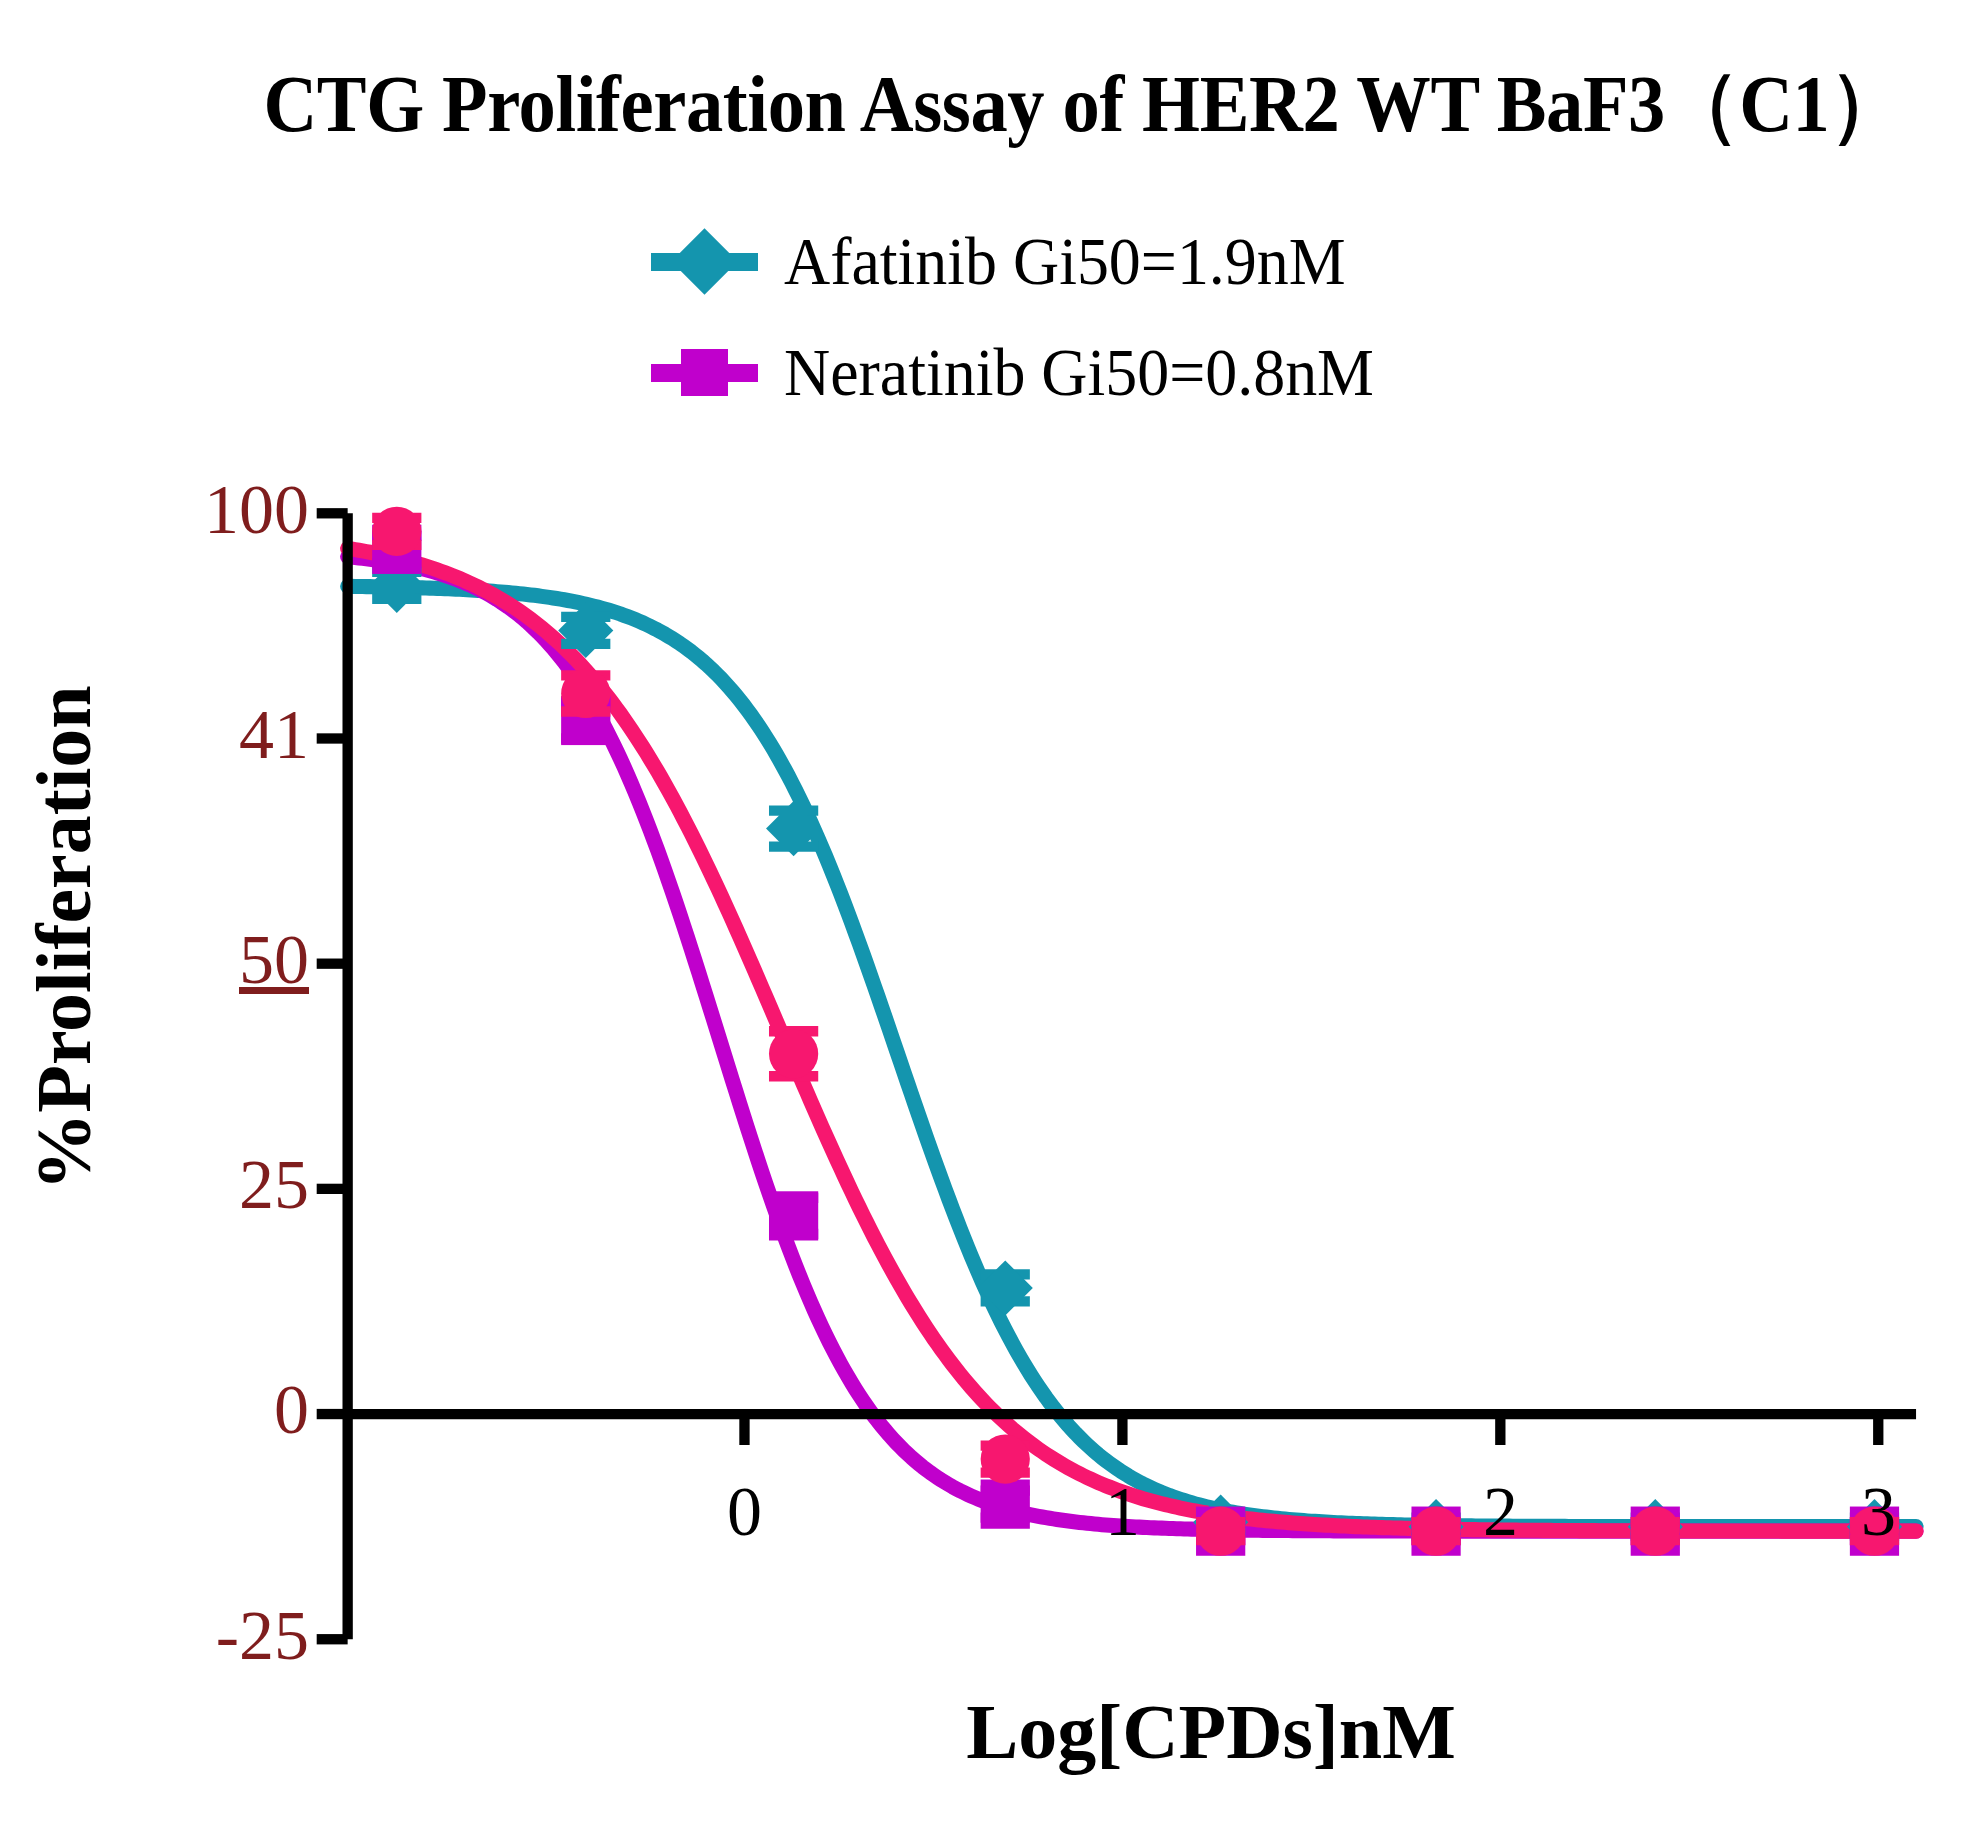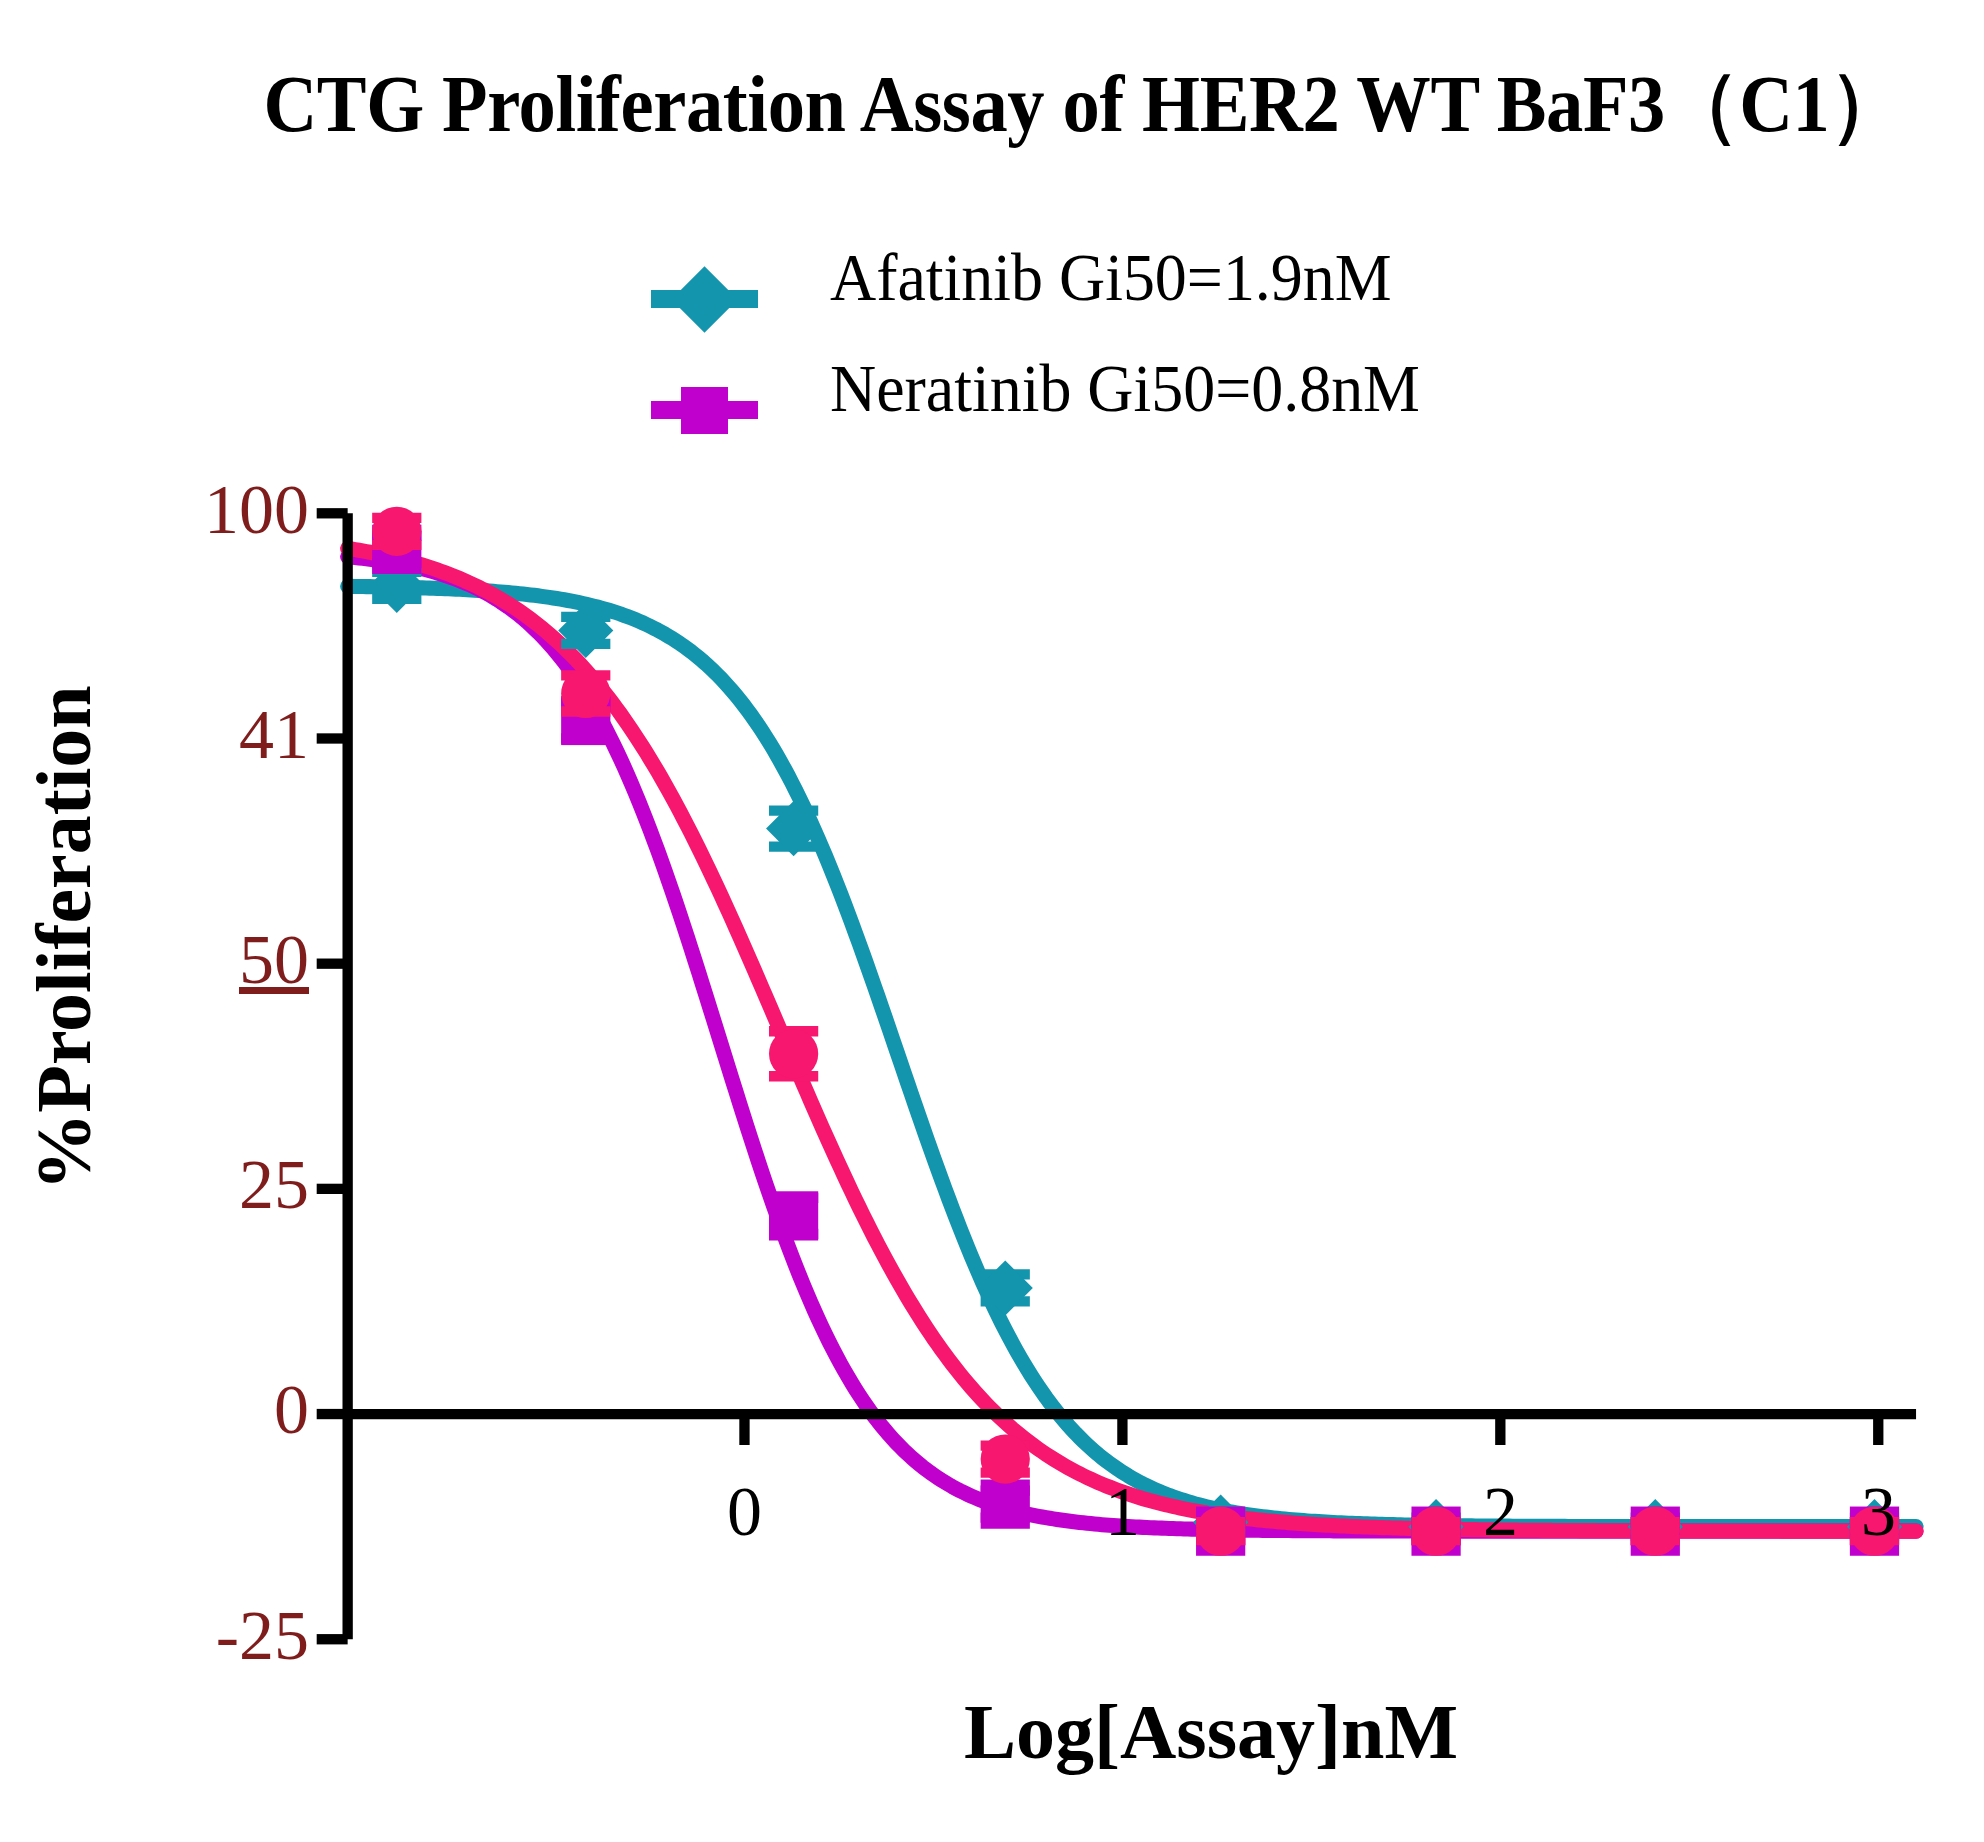--- a/index.html
+++ b/index.html
@@ -16,21 +16,21 @@
     line-height:1.05;
     letter-spacing:-0.4px;
     color:#000;
     transform:scaleX(0.92);
     transform-origin:50% 50%;
     white-space:nowrap;
   }
 
   
   #legend{position:absolute;left:651px;top:206px;width:1270px;}
-  .legend-row{display:flex;align-items:flex-end;height:111px;gap:46px;}
+  .legend-row{display:flex;align-items:center;height:111px;}
   .legend-key{position:relative;width:107px;height:36px;flex:0 0 107px;}
   .legend-key .lkline{position:absolute;left:0;top:50%;width:107px;height:18px;transform:translateY(-50%);}
   .legend-key .lkmark{position:absolute;left:50%;top:50%;}
   .mk-diamond{width:47px;height:47px;margin-left:-23.4px;margin-top:-23.4px;transform:rotate(45deg);}
   .mk-square{width:47px;height:47px;margin-left:-23.4px;margin-top:-23.4px;}
   .mk-circle{width:48px;height:48px;margin-left:-24px;margin-top:-24px;border-radius:50%;}
   .legend-label{
     font-family:"Liberation Serif",serif;
     font-size:68px;
     color:#000;
@@ -228,21 +228,21 @@
           <circle cx="4169.32" cy="3856.9700000000003" r="62" fill="#F7176F"></circle>
           <line x1="4721.48" y1="3834.28" x2="4721.48" y2="3879.6600000000003" stroke="#F7176F" stroke-width="26"></line>
           <line x1="4659.48" y1="3834.28" x2="4783.48" y2="3834.28" stroke="#F7176F" stroke-width="26"></line>
           <line x1="4659.48" y1="3879.6600000000003" x2="4783.48" y2="3879.6600000000003" stroke="#F7176F" stroke-width="26"></line>
           <circle cx="4721.48" cy="3856.9700000000003" r="62" fill="#F7176F"></circle>
         </g>
       </g>
   </svg>
 
   <div id="ylabel">%Proliferation</div>
-  <div id="xlabel">Log[Assay]nM</div>
+  <div id="xlabel">Log[CPDs]nM</div>
   <div id="ytick-labels">
       <div class="tick-label" style="width: 278px; left: 31px; top: 470px;">100</div>
       <div class="tick-label" style="width: 278px; left: 31px; top: 695px;">41</div>
       <div class="tick-label" style="width: 278px; left: 31px; top: 920px; text-decoration: underline;">50</div>
       <div class="tick-label" style="width: 278px; left: 31px; top: 1145px; text-align: right;">25</div>
       <div class="tick-label" style="width: 278px; left: 31px; top: 1370px;">0</div>
       <div class="tick-label" style="width: 278px; left: 31px; top: 1596px;">-25</div>
     </div>
   <div id="xtick-labels">
       <div class="xtick-label" style="width: 159px; left: 665px; top: 1472px;">0</div>

